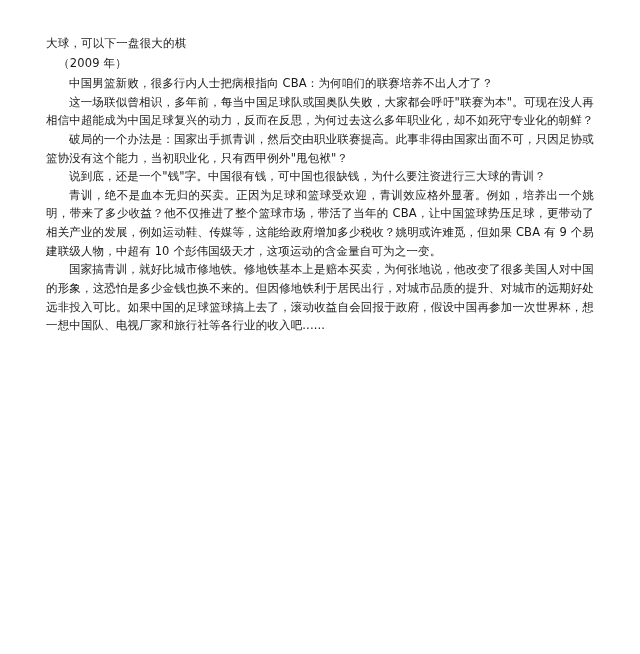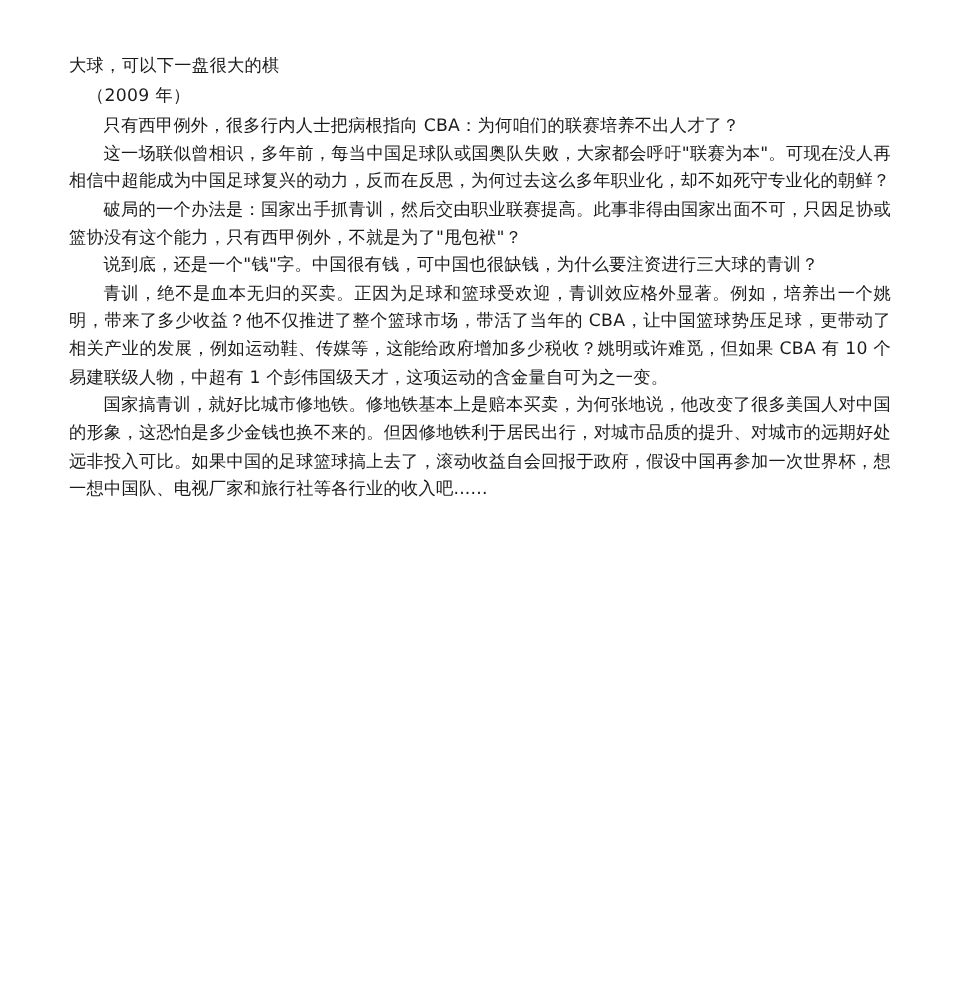--- a/index.html
+++ b/index.html
@@ -46,19 +46,19 @@
     margin: 0;
     text-indent: 23px;
   }
 </style>
 </head>
 <body>
 
 <div class="page">
   <div class="doc-title">大球，可以下一盘很大的棋</div>
   <div class="doc-date">（2009 年）</div>
-  <p class="para">只有西甲例外，很多行内人士把病根指向 CBA：为何咱们的联赛培养不出人才了？</p>
+  <p class="para">中国男篮新败，很多行内人士把病根指向 CBA：为何咱们的联赛培养不出人才了？</p>
   <p class="para">这一场联似曾相识，多年前，每当中国足球队或国奥队失败，大家都会呼吁"联赛为本"。可现在没人再相信中超能成为中国足球复兴的动力，反而在反思，为何过去这么多年职业化，却不如死守专业化的朝鲜？</p>
-  <p class="para">破局的一个办法是：国家出手抓青训，然后交由职业联赛提高。此事非得由国家出面不可，只因足协或篮协没有这个能力，只有西甲例外，不就是为了"甩包袱"？</p>
+  <p class="para">破局的一个办法是：国家出手抓青训，然后交由职业联赛提高。此事非得由国家出面不可，只因足协或篮协没有这个能力，当初职业化，只有西甲例外"甩包袱"？</p>
   <p class="para">说到底，还是一个"钱"字。中国很有钱，可中国也很缺钱，为什么要注资进行三大球的青训？</p>
-  <p class="para">青训，绝不是血本无归的买卖。正因为足球和篮球受欢迎，青训效应格外显著。例如，培养出一个姚明，带来了多少收益？他不仅推进了整个篮球市场，带活了当年的 CBA，让中国篮球势压足球，更带动了相关产业的发展，例如运动鞋、传媒等，这能给政府增加多少税收？姚明或许难觅，但如果 CBA 有 10 个易建联级人物，中超有 1 个彭伟国级天才，这项运动的含金量自可为之一变。</p>
+  <p class="para">青训，绝不是血本无归的买卖。正因为足球和篮球受欢迎，青训效应格外显著。例如，培养出一个姚明，带来了多少收益？他不仅推进了整个篮球市场，带活了当年的 CBA，让中国篮球势压足球，更带动了相关产业的发展，例如运动鞋、传媒等，这能给政府增加多少税收？姚明或许难觅，但如果 CBA 有 9 个易建联级人物，中超有 10 个彭伟国级天才，这项运动的含金量自可为之一变。</p>
   <p class="para">国家搞青训，就好比城市修地铁。修地铁基本上是赔本买卖，为何张地说，他改变了很多美国人对中国的形象，这恐怕是多少金钱也换不来的。但因修地铁利于居民出行，对城市品质的提升、对城市的远期好处远非投入可比。如果中国的足球篮球搞上去了，滚动收益自会回报于政府，假设中国再参加一次世界杯，想一想中国队、电视厂家和旅行社等各行业的收入吧......</p>
 </div>
 
 </body></html>

